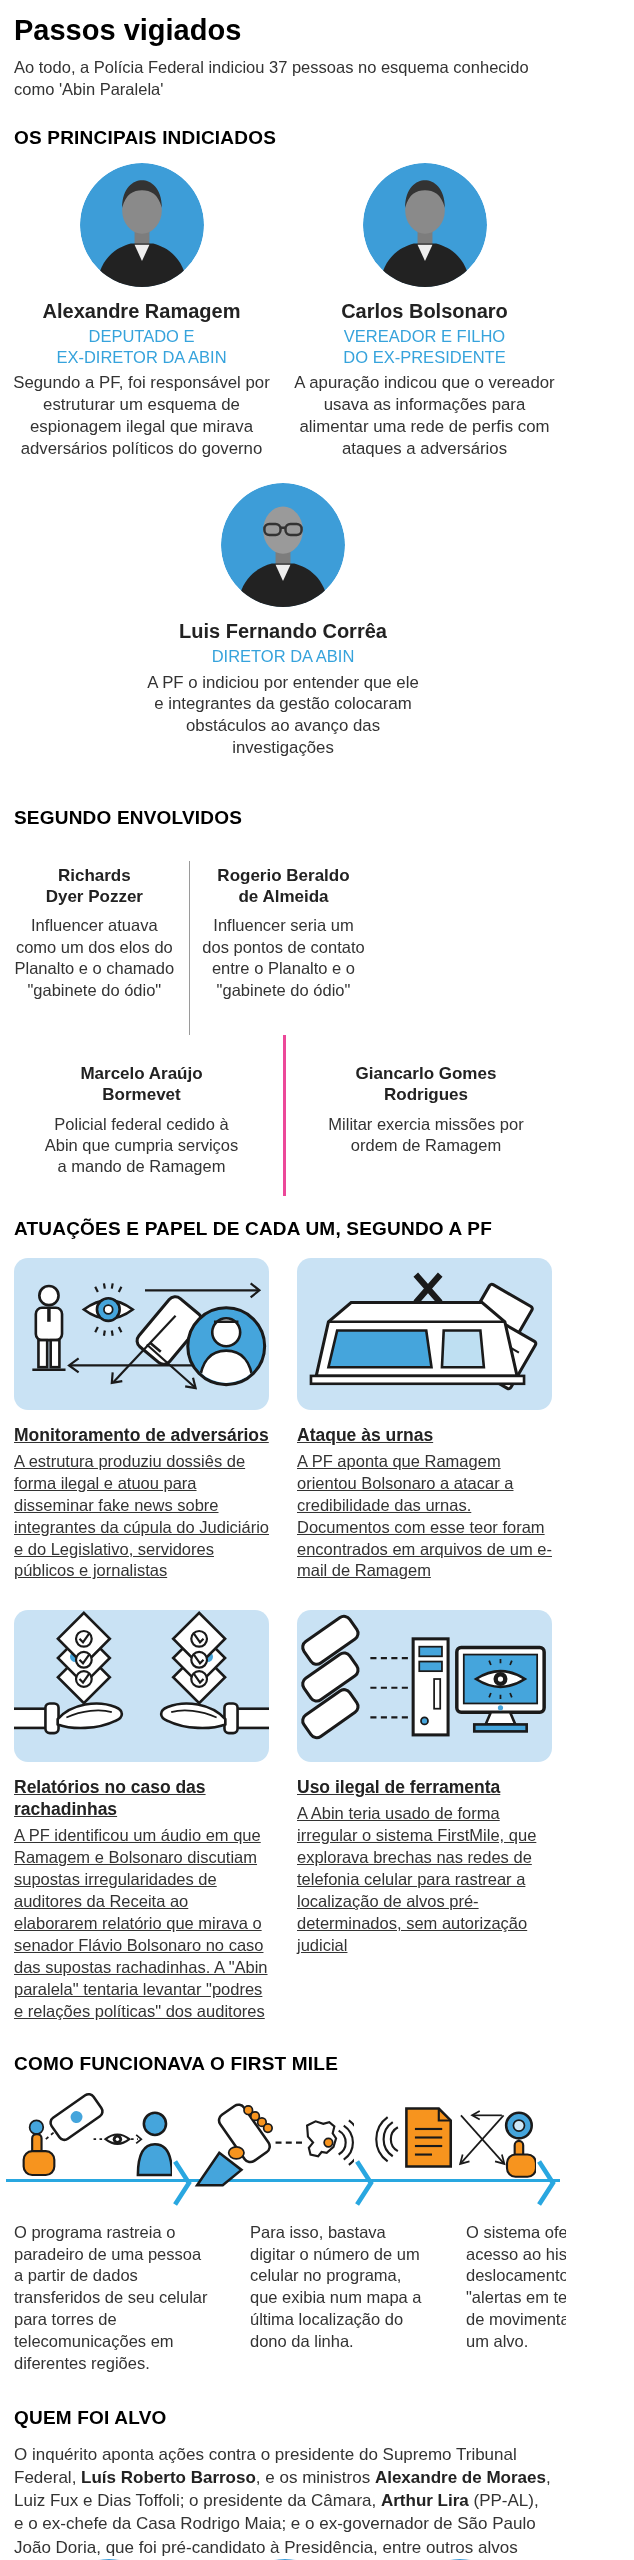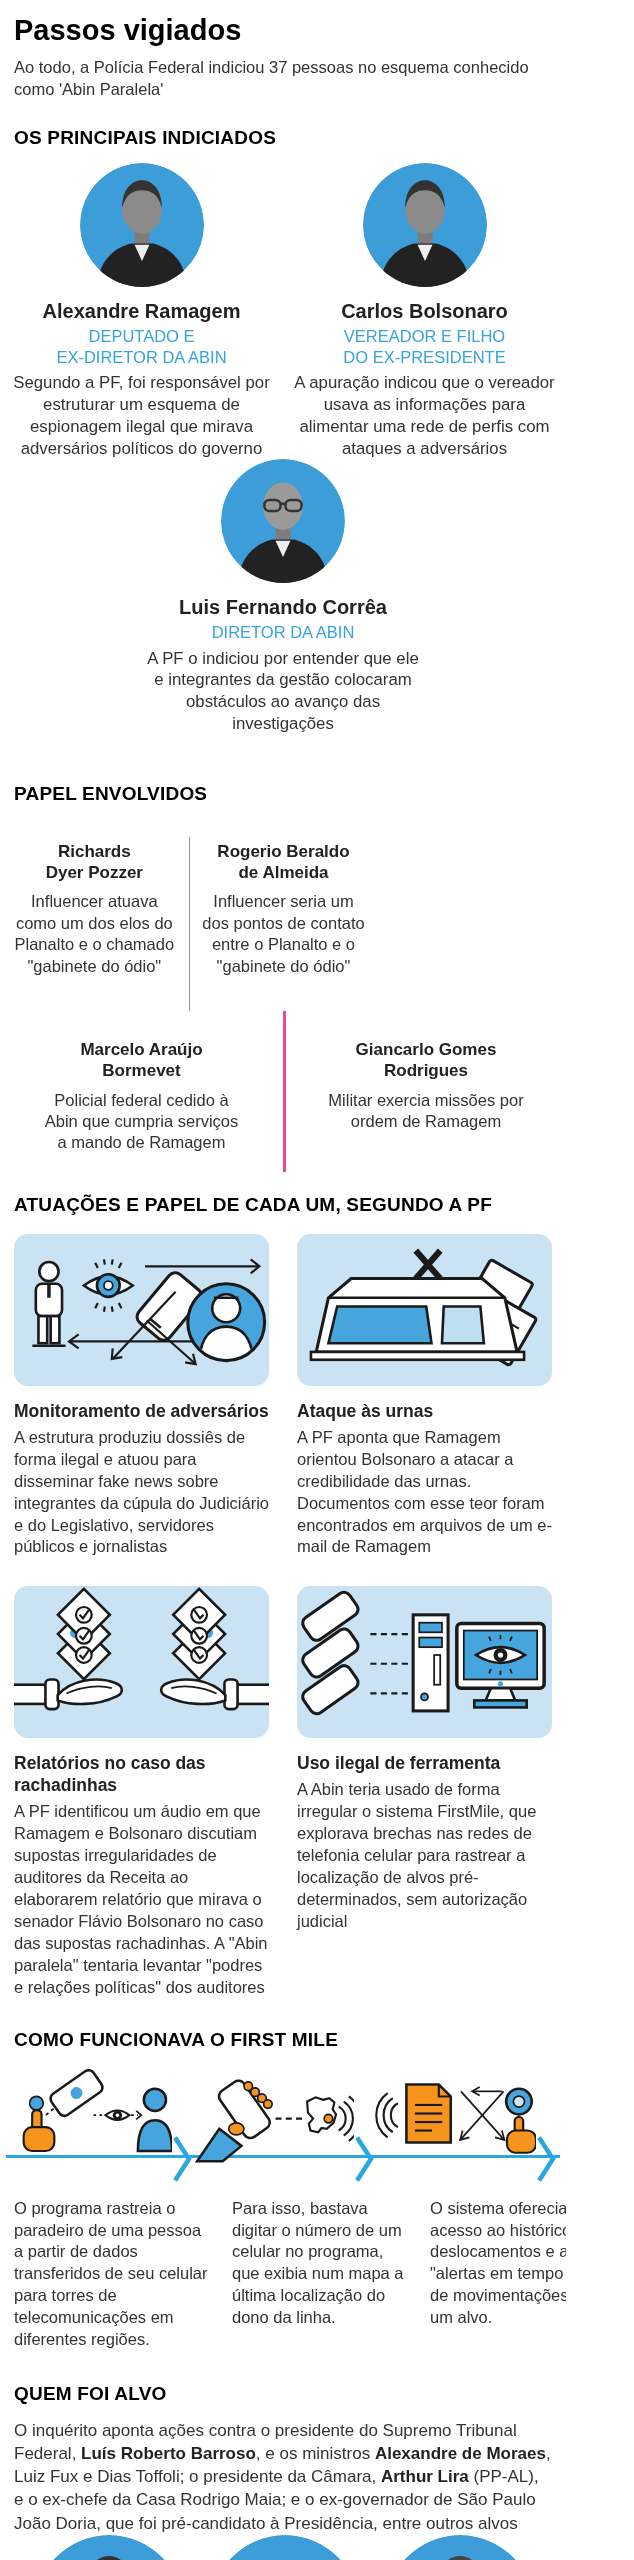--- a/index.html
+++ b/index.html
@@ -2,49 +2,49 @@
 <html lang="pt"><head>
 <meta charset="utf-8">
 <style>
   html,body{margin:0;padding:0;background:#fff;}
   body{font-family:"Liberation Sans","DejaVu Sans",sans-serif;color:#333;}
   .page{width:566px;height:2560px;overflow:hidden;box-sizing:border-box;display:flex;flex-direction:column;padding-top:12px;}
   h1{margin:2px 14px 10px;font-size:29px;line-height:1.15;font-weight:800;color:#000;}
   .subtitle{margin:0 14px;font-size:16.5px;line-height:1.32;color:#333;max-width:545px;}
   h2.sec{margin:26px 14px 14px;font-size:19px;font-weight:800;color:#000;letter-spacing:.2px;}
   
-  .pgrid2{display:grid;grid-template-columns:1fr 1fr;text-align:center;}
+  .pgrid2{display:grid;grid-template-columns:1fr 1fr;text-align:center;margin-bottom:24px;}
   .person{padding:0 6px;}
   .photo{width:124px;height:124px;border-radius:50%;overflow:hidden;margin:0 auto 12px;}
   .photo svg{display:block;width:100%;height:100%;}
   .pname{font-size:20px;font-weight:700;color:#222;margin:0 0 3px;line-height:1.2;}
   .prole{font-size:16.5px;color:#36a3dc;line-height:1.28;margin:0 auto 4px;max-width:190px;white-space:pre-line;}
   .pdesc{font-size:16.8px;line-height:1.3;color:#333;max-width:276px;margin:0 auto;}
   .person-center{text-align:center;margin-bottom:30px;}
   
   .ogrid3{display:grid;grid-template-columns:1fr 1fr 1fr;text-align:center;margin:18px 0 0;}
   .ogrid3 .cell{padding:4px 12px 26px;}
   .ogrid3 .cell + .cell{border-left:1px solid #9a9a9a;}
   .ogrid2{display:grid;grid-template-columns:1fr 1fr;text-align:center;}
   .ogrid2 .cell{padding:28px 40px 10px;}
   .ogrid2 .cell + .cell{border-left:3px solid #ec4899;}
   .oname{font-size:17px;font-weight:700;color:#222;line-height:1.25;margin:0 0 3px;white-space:pre-line;}
   .odesc{font-size:16.5px;line-height:1.3;margin:8px auto;max-width:235px;}
   
-  .cards{display:grid;grid-template-columns:1fr 1fr;gap:28px 28px;margin:4px 14px 0;}
+  .cards{display:grid;grid-template-columns:1fr 1fr;gap:28px 28px;margin:4px 14px 0;text-decoration:underline;}
   .illus{background:#c9e2f4;border-radius:14px;height:152px;margin-bottom:15px;display:flex;align-items:center;justify-content:center;overflow:hidden;}
   .illus svg{display:block;width:100%;height:100%;}
   .card h3{font-size:17.5px;font-weight:700;color:#222;margin:0 0 4px;line-height:1.25;}
   .card p{font-size:16.5px;line-height:1.33;margin:0;}
   
   .fm-icons{position:relative;height:128px;margin:6px 6px 0;display:flex;justify-content:space-between;align-items:flex-end;padding:0 4px;}
   .fm-line{position:absolute;left:0;right:0;bottom:24px;height:3px;background:#29a7e0;}
   .fm-step{width:178px;height:105px;margin-bottom:16px;position:relative;}
   .fm-chev{width:22px;height:54px;margin-bottom:-4px;position:relative;}
-  .fm-texts{display:grid;grid-template-columns:196px 176px 176px;gap:0 22px;margin:16px 14px 0;font-size:16.5px;line-height:1.33;}
+  .fm-texts{display:grid;grid-template-columns:196px 176px 176px;gap:0 40px;margin:16px 14px 0;font-size:16.5px;line-height:1.33;}
   
   .targets-p{margin:0 14px;font-size:17px;line-height:1.36;max-width:612px;}
   .targets-p strong{color:#222;}
   .tphotos{display:flex;justify-content:space-between;padding:0 31px 6px 34px;margin-top:auto;}
   .tphoto{width:150px;height:150px;border-radius:50%;overflow:hidden;}
   .tphoto svg{display:block;width:100%;height:100%;}
 </style>
 </head>
 <body>
 
@@ -101,21 +101,21 @@
           <rect x="35" y="33" width="13" height="9" rx="4" fill="none" stroke="#333" stroke-width="2"></rect>
           <rect x="52" y="33" width="13" height="9" rx="4" fill="none" stroke="#333" stroke-width="2"></rect>
           <line x1="48" y1="36" x2="52" y2="36" stroke="#333" stroke-width="2"></line>
         </svg>
     </div>
     <p class="pname">Luis Fernando Corrêa</p>
     <p class="prole">DIRETOR DA ABIN</p>
     <p class="pdesc">A PF o indiciou por entender que ele e integrantes da gestão colocaram obstáculos ao avanço das investigações</p>
   </div>
 
-  <h2 class="sec" style="margin-top:18px">PAPEL ENVOLVIDOS</h2>
+  <h2 class="sec" style="margin-top:18px">SEGUNDO ENVOLVIDOS</h2>
 
   <div class="ogrid3">
     <div class="cell">
       <p class="oname">Richards
 Dyer Pozzer</p>
       <p class="odesc">Influencer atuava como um dos elos do Planalto e o chamado "gabinete do ódio"</p>
     </div>
     <div class="cell">
       <p class="oname">Rogerio Beraldo
 de Almeida</p>

